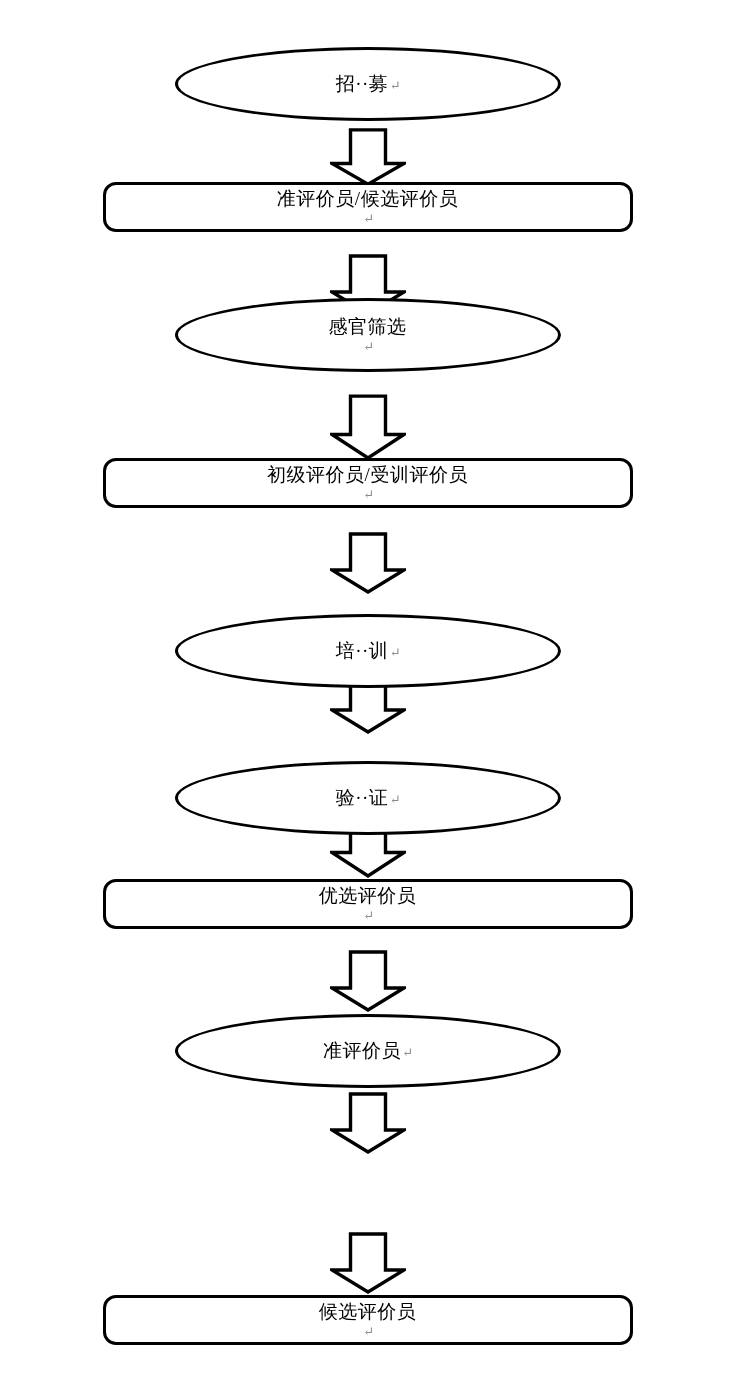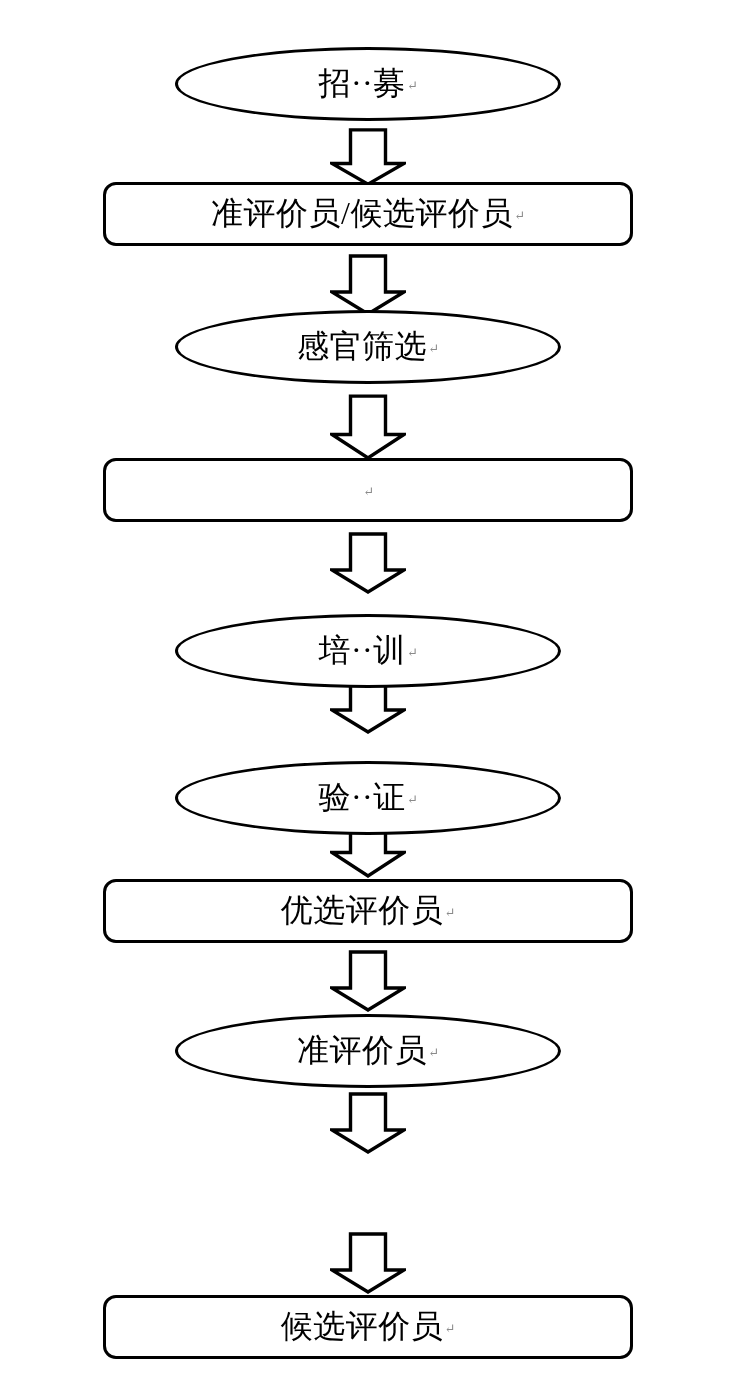--- a/index.html
+++ b/index.html
@@ -34,26 +34,27 @@
   }
 
   .node.ellipse {
     width: 386px;
     height: 74px;
     border-radius: 50% / 50%;
   }
 
   .node.rect {
     width: 530px;
-    height: 64px;
+    height: 50px;
     border-radius: 13px;
+    flex-direction: column;
   }
 
   .node-label {
-    font-size: 32px;
+    font-size: 19px;
     line-height: 1;
     color: #000000;
     white-space: nowrap;
     letter-spacing: 0.5px;
     position: relative;
     top: -1px;
   }
 
   .pilcrow {
     font-size: 13px;
@@ -123,25 +124,26 @@
       </svg>
     </div>
     <div class="node ellipse" style="top: 47px;">
       <span class="node-label">招··募</span>
       <span class="pilcrow">↵</span>
     </div>
     <div class="node rect" style="top: 182px;">
       <span class="node-label">准评价员/候选评价员</span>
       <span class="pilcrow">↵</span>
     </div>
-    <div class="node ellipse" style="top: 310px;">
+    <div class="node ellipse" style="top: 298px; flex-direction: column;">
       <span class="node-label">感官筛选</span>
       <span class="pilcrow">↵</span>
     </div>
     <div class="node rect" style="top: 458px;">
+      <span class="node-label">初级评价员/受训评价员</span>
       <span class="pilcrow">↵</span>
     </div>
     <div class="node ellipse" style="top: 614px;">
       <span class="node-label">培··训</span>
       <span class="pilcrow">↵</span>
     </div>
     <div class="node ellipse" style="top: 761px;">
       <span class="node-label">验··证</span>
       <span class="pilcrow">↵</span>
     </div>

